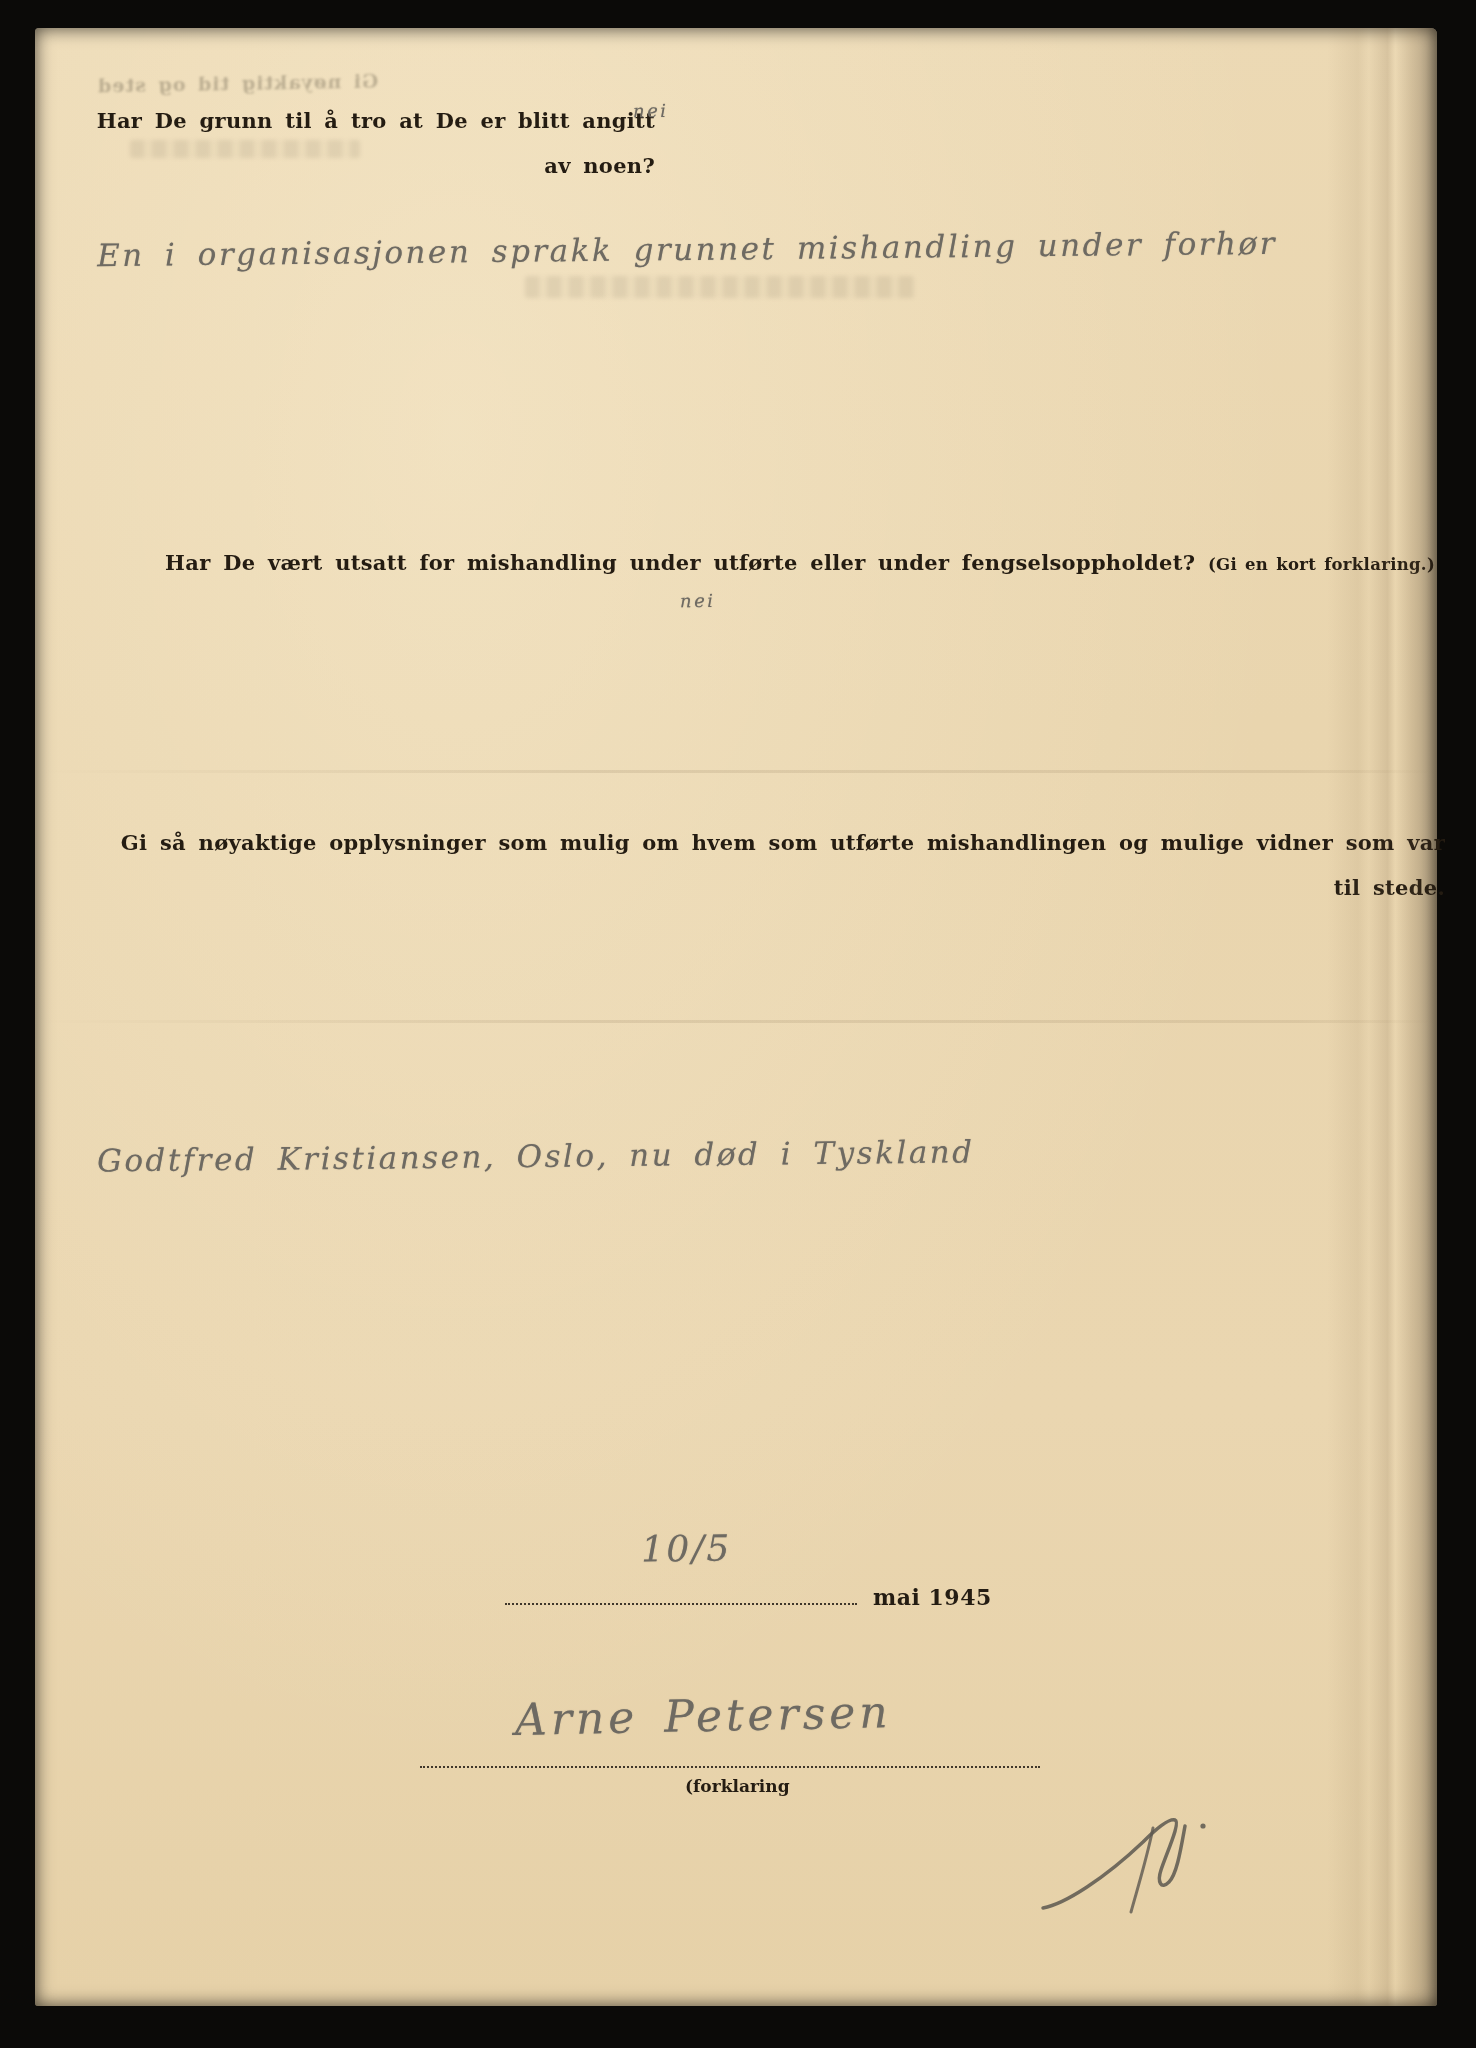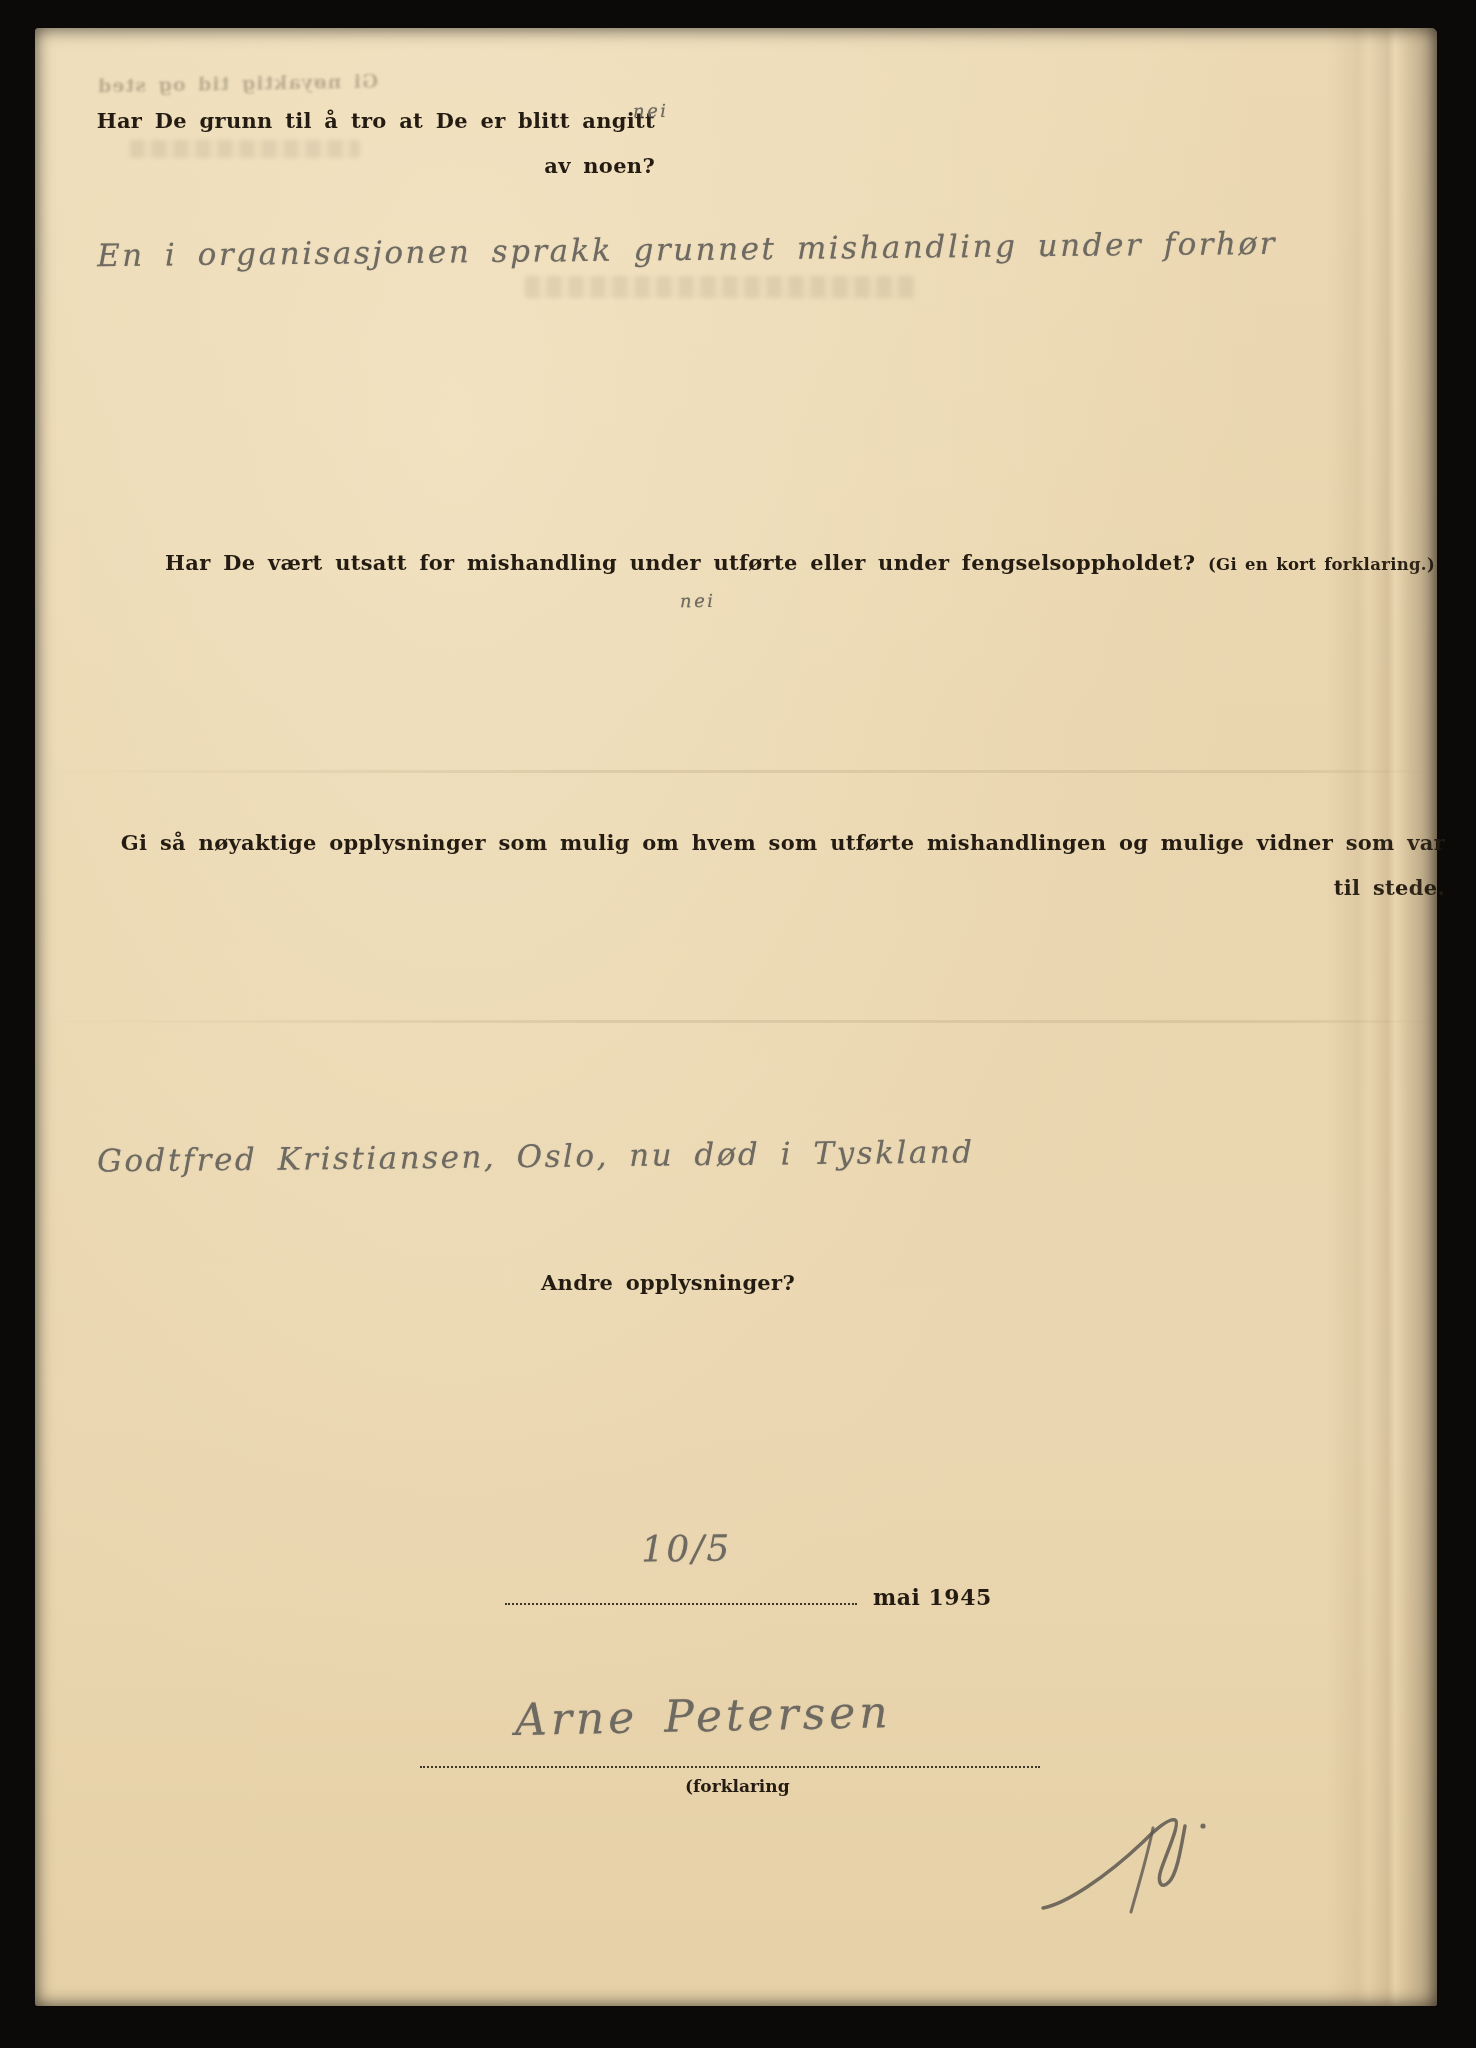--- a/index.html
+++ b/index.html
@@ -93,21 +93,20 @@
   </div>
   <div class="hw small" style="left:645px;top:562px;">nei</div>
 
   <div class="crease" style="top:742px;"></div>
   <div class="crease" style="top:992px;"></div>
 
   <div class="q" style="left:60px;top:792px;width:1350px;">Gi så nøyaktige opplysninger som mulig om hvem som utførte mishandlingen og mulige vidner som var til stede.</div>
 
   <div class="hw" style="left:62px;top:1110px;">Godtfred Kristiansen, Oslo, nu død i Tyskland</div>
 
-  <div class="q" style="left:60px;top:1232px;width:700px;">Andre opplysninger?</div>
 
   <div class="hw" style="left:606px;top:1500px;font-size:36px;">10/5</div>
   <div class="dotline" style="left:470px;top:1575px;width:352px;"></div>
   <div class="printed" style="left:838px;top:1556px;">mai 1945</div>
 
   <div class="hw" style="left:480px;top:1662px;font-size:44px;letter-spacing:4px;transform:rotate(-1.2deg);">Arne Petersen</div>
   <div class="dotline" style="left:385px;top:1738px;width:620px;"></div>
   <div class="caption" style="left:650px;top:1748px;">(forklaring</div>
 
   <svg class="scribble" style="left:1000px;top:1780px;" width="200" height="160" viewBox="0 0 200 160">

